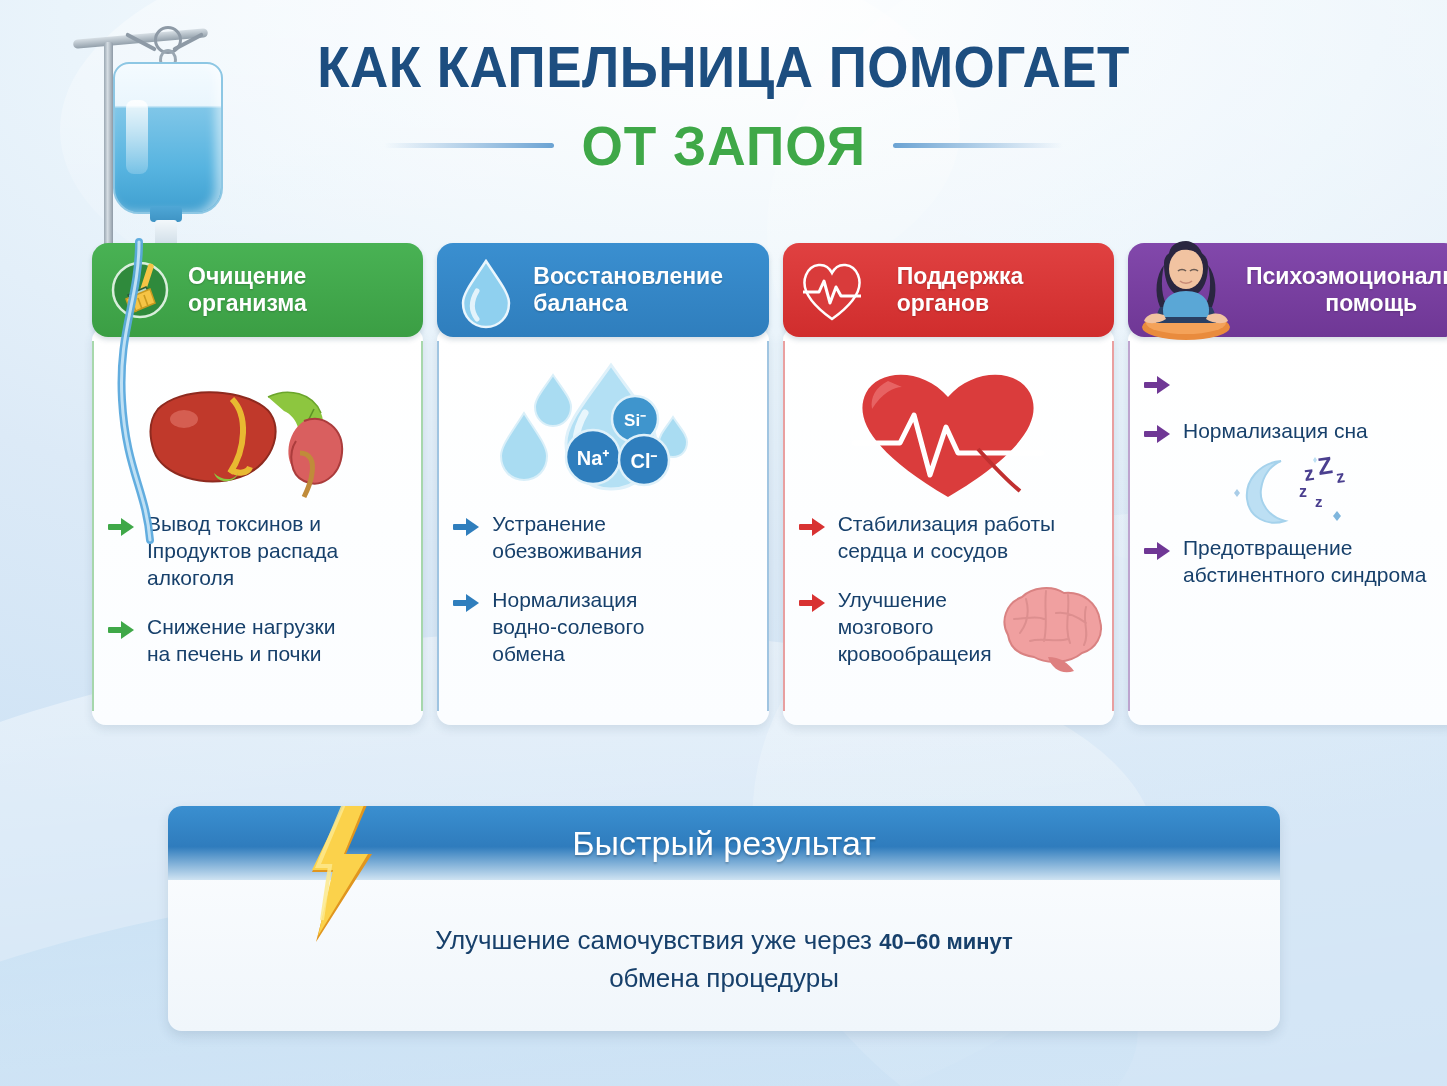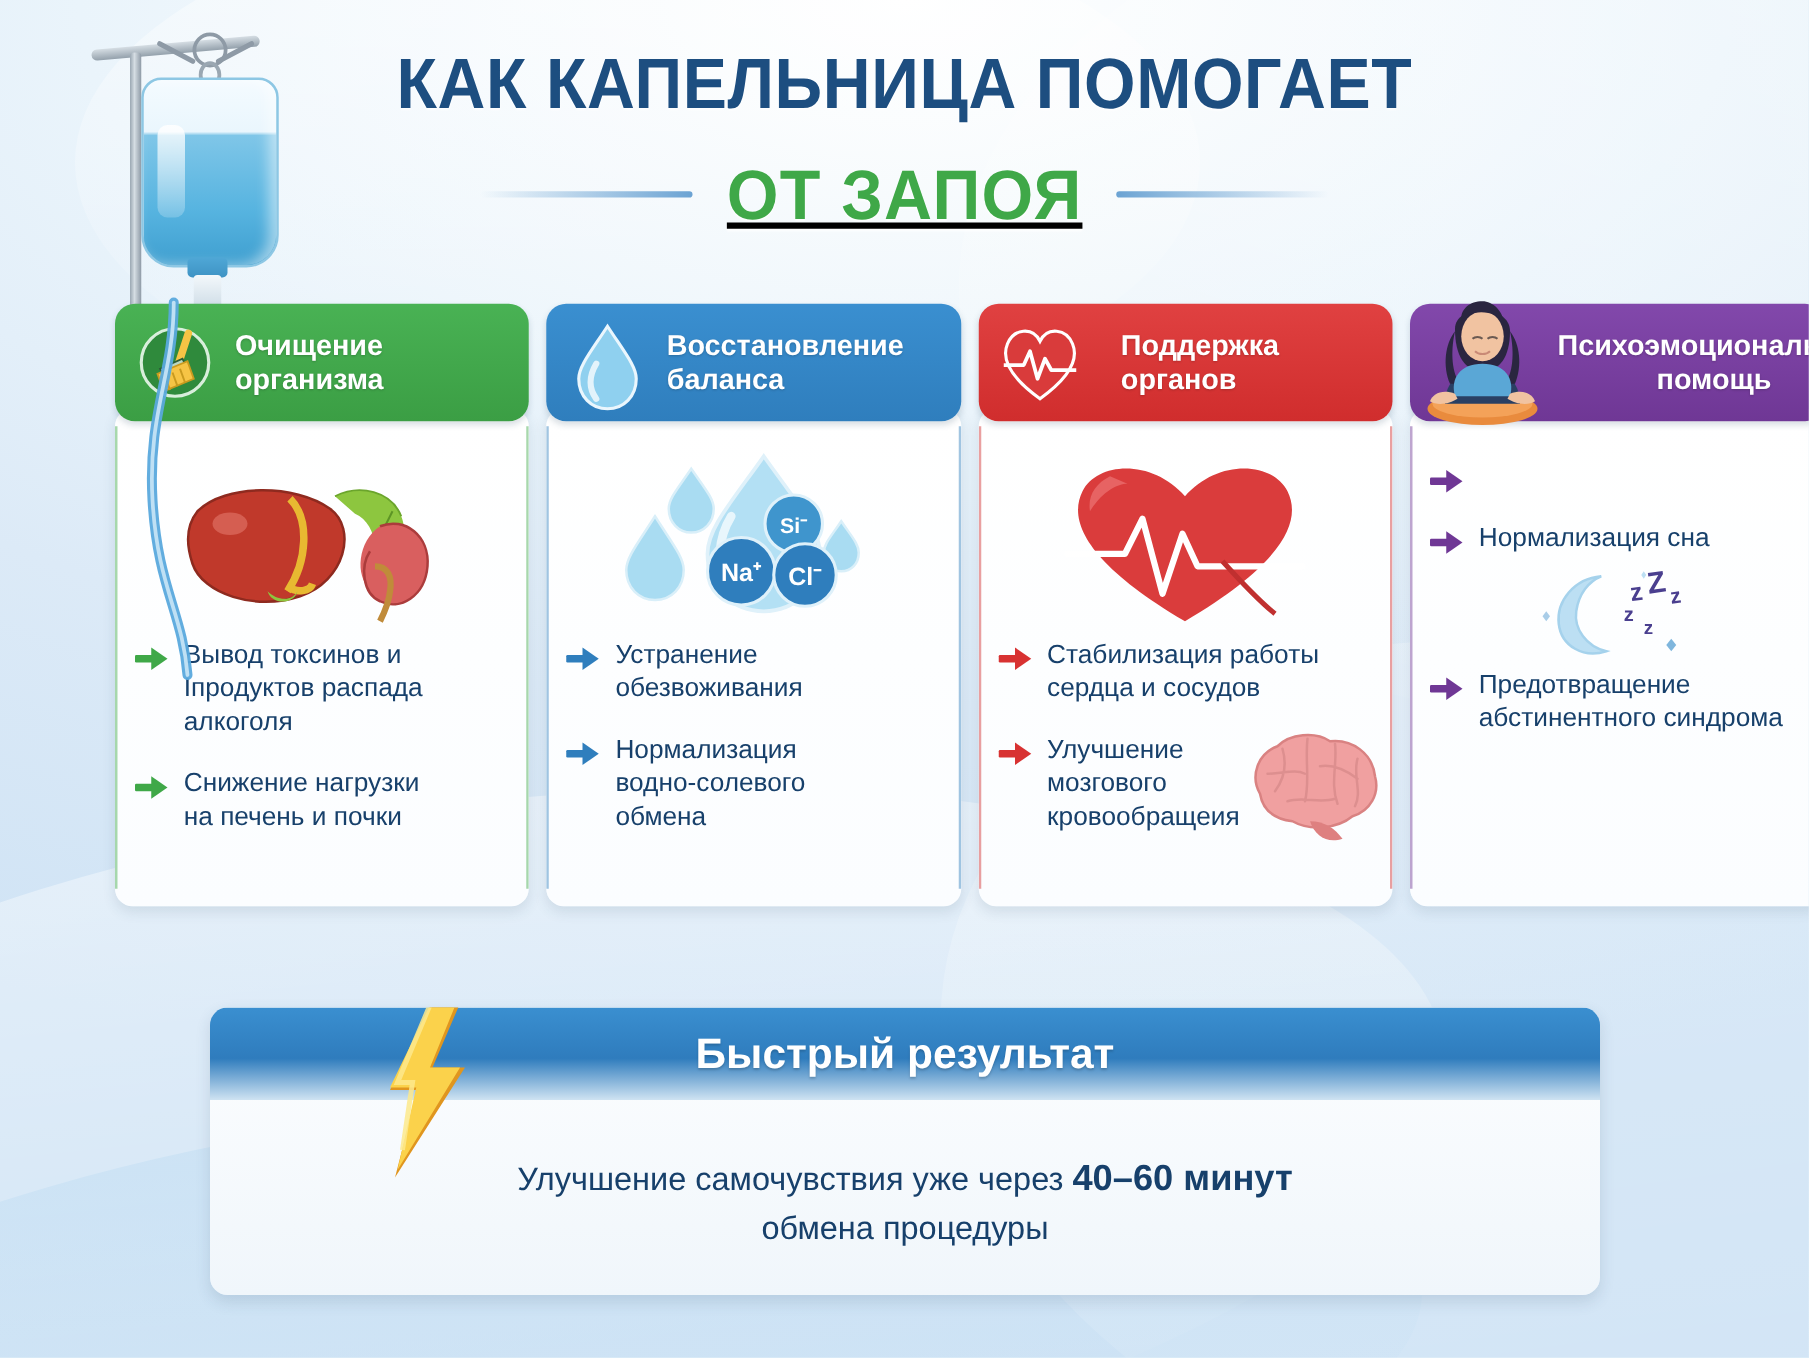--- a/index.html
+++ b/index.html
@@ -28,21 +28,21 @@
       transform:rotate(12deg);}
   .w5{left:60px;top:-80px;width:900px;height:420px;
       background:linear-gradient(180deg,rgba(255,255,255,.9),rgba(255,255,255,0));}
 
   
   .title-wrap{position:absolute;left:0;top:38px;width:1447px;text-align:center;}
   .title-main{
     font-size:57px;font-weight:700;letter-spacing:.5px;color:#1d4e80;
     line-height:1.02;text-shadow:0 2px 2px rgba(255,255,255,.85);
     transform:scaleX(.93);}
-  .title-sub-row{display:flex;align-items:center;justify-content:center;gap:20px;margin-top:27px;text-decoration:underline;}
+  .title-sub-row{display:flex;align-items:center;justify-content:center;gap:20px;margin-top:17px;}
   .title-rule{height:5px;width:170px;border-radius:3px;
     background:linear-gradient(90deg,rgba(122,176,219,0),#6ba3d3);}
   .title-rule.right{background:linear-gradient(90deg,#6ba3d3,rgba(122,176,219,0));}
   .title-sub{font-size:56px;font-weight:700;color:#3fa848;letter-spacing:1px;
     text-shadow:0 2px 2px rgba(255,255,255,.85);transform:scaleX(.95);}
 
   
   .iv{position:absolute;left:28px;top:4px;width:230px;height:260px;}
   .iv-pole{position:absolute;left:76px;top:38px;width:9px;height:224px;
     background:linear-gradient(90deg,#9aa7b2,#d5dde3 40%,#8e9aa6);border-radius:3px;}
@@ -114,25 +114,25 @@
   .c-blue  .arrow .shaft{background:#2f7ebd;} .c-blue  .arrow .head{border-left:13px solid #2f7ebd;}
   .c-red   .arrow .shaft{background:#d83232;} .c-red   .arrow .head{border-left:13px solid #d83232;}
   .c-purple .arrow .shaft{background:#6f3795;} .c-purple .arrow .head{border-left:13px solid #6f3795;}
 
   
   .banner{position:absolute;left:168px;top:806px;width:1112px;
     border-radius:14px;overflow:hidden;box-shadow:0 5px 12px rgba(40,70,100,.14);
     background:linear-gradient(180deg,#fdfeff,#f0f6fb);}
   .banner-head{height:74px;background:linear-gradient(180deg,#3a8fd0 0%,#2f7cbd 55%,#cfe3f2 100%);
     display:flex;align-items:center;justify-content:center;position:relative;}
-  .banner-head .btitle{color:#fff;font-size:34px;font-weight:700;
+  .banner-head .btitle{color:#fff;font-size:34px;font-weight:400;
     text-shadow:0 2px 2px rgba(0,0,0,.18);}
   .banner-body{padding:42px 30px 34px 30px;text-align:center;}
   .banner-line{font-size:26px;color:#17406b;line-height:1.45;}
-  .banner-line b{font-weight:700;font-size:29px;}
+  .banner-line b{font-weight:700;font-size:22px;}
   .bolt{position:absolute;left:132px;top:-10px;width:84px;height:150px;z-index:5;}
 
   
   .moon-wrap{position:relative;width:150px;height:80px;margin:2px auto 6px auto;}
 </style>
 </head>
 <body>
 
 <div class="stage">
   <div class="bg">

